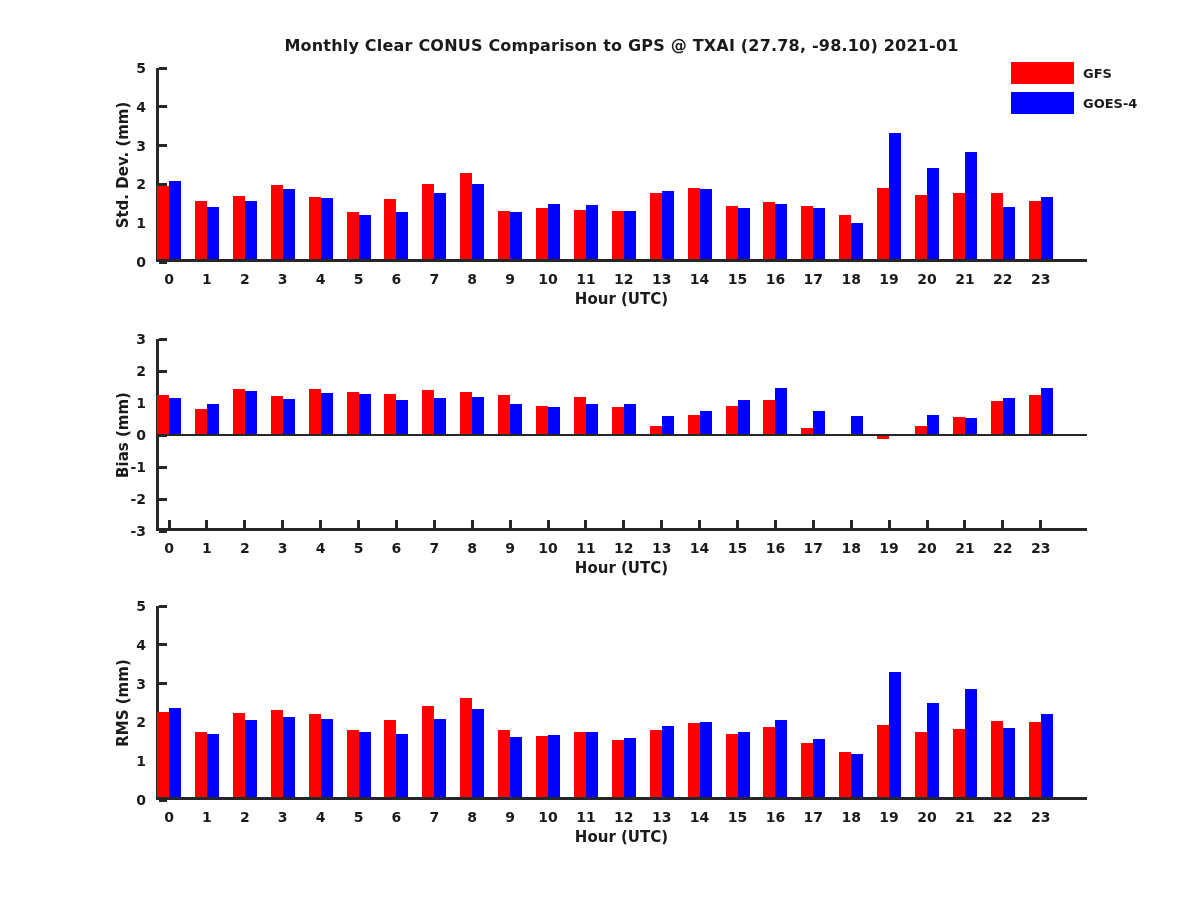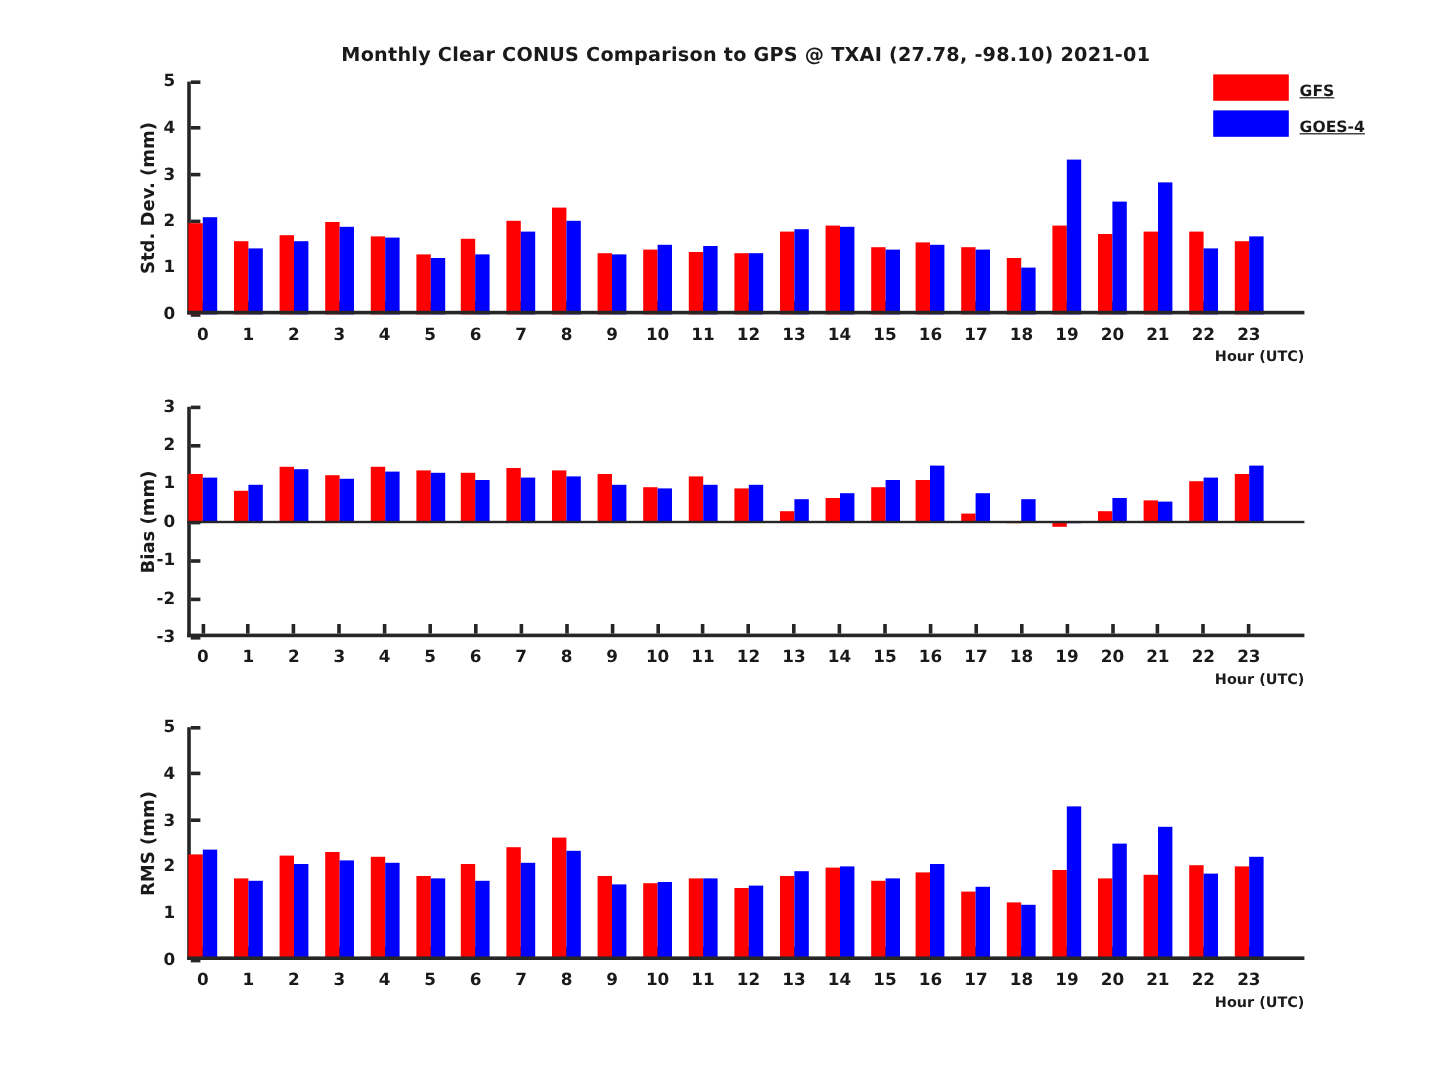--- a/index.html
+++ b/index.html
@@ -21,39 +21,39 @@
     text-align: center;
     font-size: 16px;
     letter-spacing: 0.2px;
     white-space: nowrap;
   }
   .legend {
     position: absolute;
     left: 1011px;
     top: 62px;
   }
-  .legend-row { display: flex; align-items: flex-end; height: 22px; margin-bottom: 8px; text-decoration: underline; }
+  .legend-row { display: flex; align-items: center; height: 22px; margin-bottom: 8px; }
   .swatch { width: 63px; height: 22px; display: inline-block; }
   .legend-label { margin-left: 9px; font-size: 13px; white-space: nowrap; }
 
   .plot { position: absolute; left: 156px; width: 931px; }
   .spine-left  { position: absolute; left: 0; top: 0; bottom: 0; width: 3px; background: #262626; }
   .spine-bottom{ position: absolute; left: 0; right: 0; bottom: 0; height: 3px; background: #262626; z-index: 5; }
   .zero-line   { position: absolute; left: 0; right: 0; height: 2px; background: #262626; z-index: 6; }
   .ytick { position: absolute; left: 3px; width: 8px; height: 3px; background: #262626; }
   .xtick { position: absolute; bottom: 3px; width: 3px; height: 8px; background: #262626; }
   .ytick-label {
     position: absolute; left: -52px; width: 42px;
     text-align: right; font-size: 14px; line-height: 18px;
   }
   .xtick-label {
     position: absolute; width: 40px; text-align: center;
     font-size: 14px; line-height: 18px;
   }
-  .xlabel { position: absolute; left: 0; width: 100%; text-align: right; font-size: 12px; }
+  .xlabel { position: absolute; left: 0; width: 100%; text-align: center; font-size: 15px; }
   .ylabel {
     position: absolute; top: 50%; white-space: nowrap; font-size: 15px;
     transform: translate(-50%, -50%) rotate(-90deg);
   }
   .bar { position: absolute; z-index: 3; }
 </style>
 </head>
 <body>
 
 <div class="canvas">

